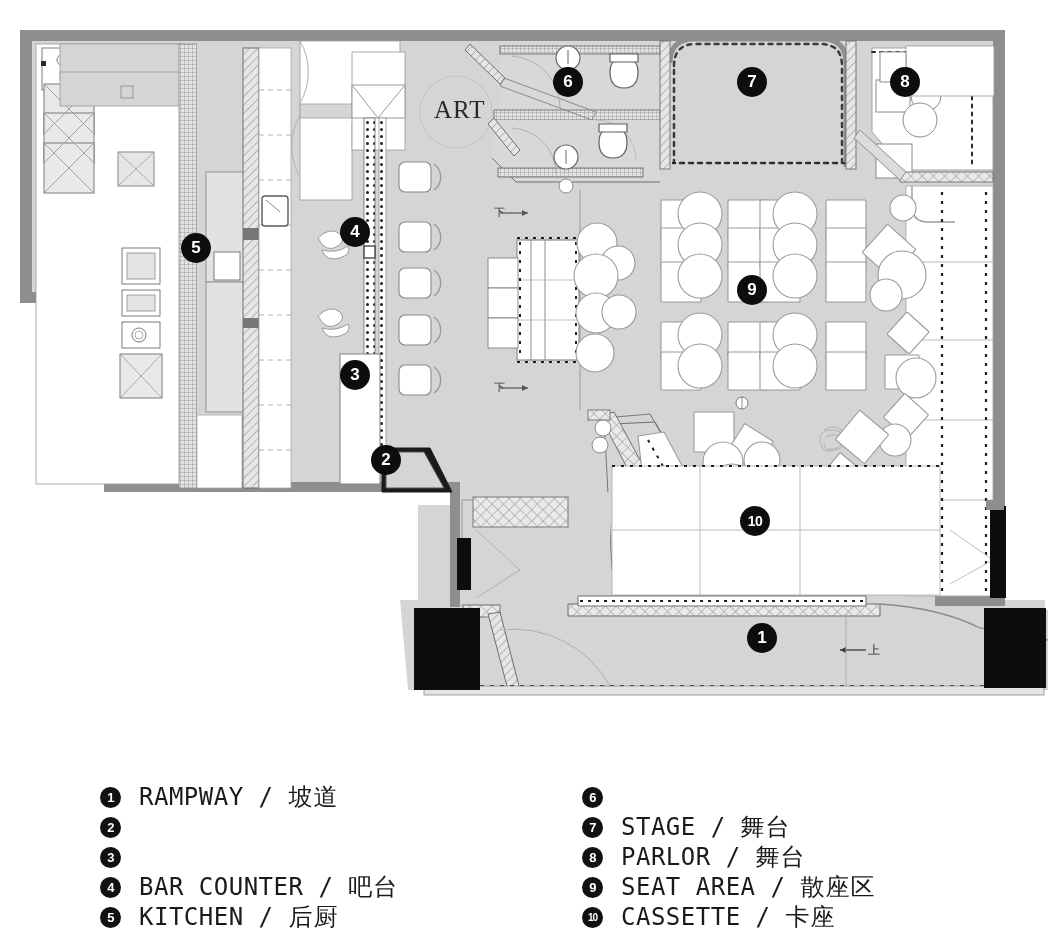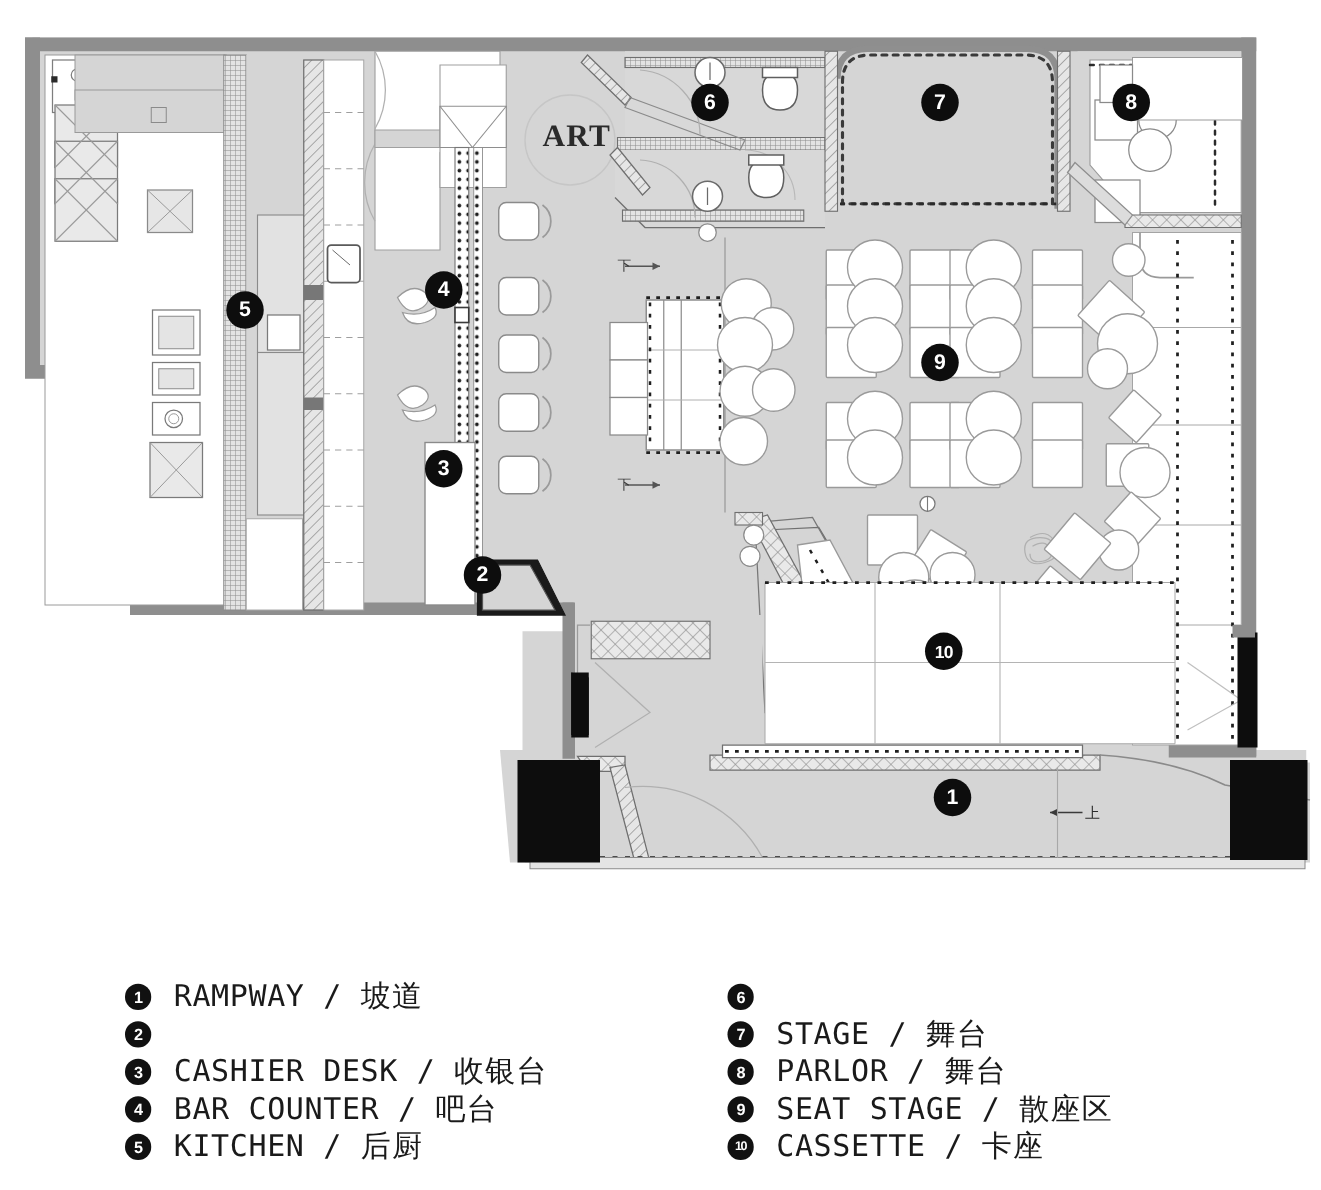--- a/index.html
+++ b/index.html
@@ -577,46 +577,41 @@
     <div class="plan-marker sz" style="left:371px; top:445px;"><span>2</span></div>
     <div class="plan-marker sz" style="left:340px; top:360px;"><span>3</span></div>
     <div class="plan-marker sz" style="left:340px; top:217px;"><span>4</span></div>
     <div class="plan-marker sz" style="left:181px; top:233px;"><span>5</span></div>
     <div class="plan-marker sz" style="left:553px; top:67px;"><span>6</span></div>
     <div class="plan-marker sz" style="left:737px; top:67px;"><span>7</span></div>
     <div class="plan-marker sz" style="left:890px; top:67px;"><span>8</span></div>
     <div class="plan-marker sz" style="left:737px; top:275px;"><span>9</span></div>
     <div class="plan-marker sz10" style="left:740px; top:506px;"><span>10</span></div>
 
-    <div class="art-label" style="left:434px; top:96px;font-weight:bold;"><span>ART</span></div>
+    <div class="art-label" style="left:434px; top:96px;"><span>ART</span></div>
   </div>
 
   <div id="legend">
     <div class="legend-col left">
 
       <div class="legend-item">
         <div class="legend-marker">1</div>
         <div class="legend-text">
           <span>RAMPWAY</span>
           <span>/</span>
           <span class="zh">坡道</span>
         </div>
       </div>
 
       <div class="legend-item">
         <div class="legend-marker">2</div>
       </div>
 
       <div class="legend-item">
         <div class="legend-marker">3</div>
-        <div class="legend-text">
-          <span>CASHIER DESK</span>
-          <span>/</span>
-          <span class="zh">收银台</span>
-        </div>
       </div>
 
       <div class="legend-item">
         <div class="legend-marker">4</div>
         <div class="legend-text">
           <span>BAR COUNTER</span>
           <span>/</span>
           <span class="zh">吧台</span>
         </div>
       </div>
@@ -652,21 +647,21 @@
         <div class="legend-text">
           <span>PARLOR</span>
           <span>/</span>
           <span class="zh">舞台</span>
         </div>
       </div>
 
       <div class="legend-item">
         <div class="legend-marker">9</div>
         <div class="legend-text">
-          <span>SEAT STAGE</span>
+          <span>SEAT AREA</span>
           <span>/</span>
           <span class="zh">散座区</span>
         </div>
       </div>
 
       <div class="legend-item">
         <div class="legend-marker two-digit">10</div>
         <div class="legend-text">
           <span>CASSETTE</span>
           <span>/</span>

